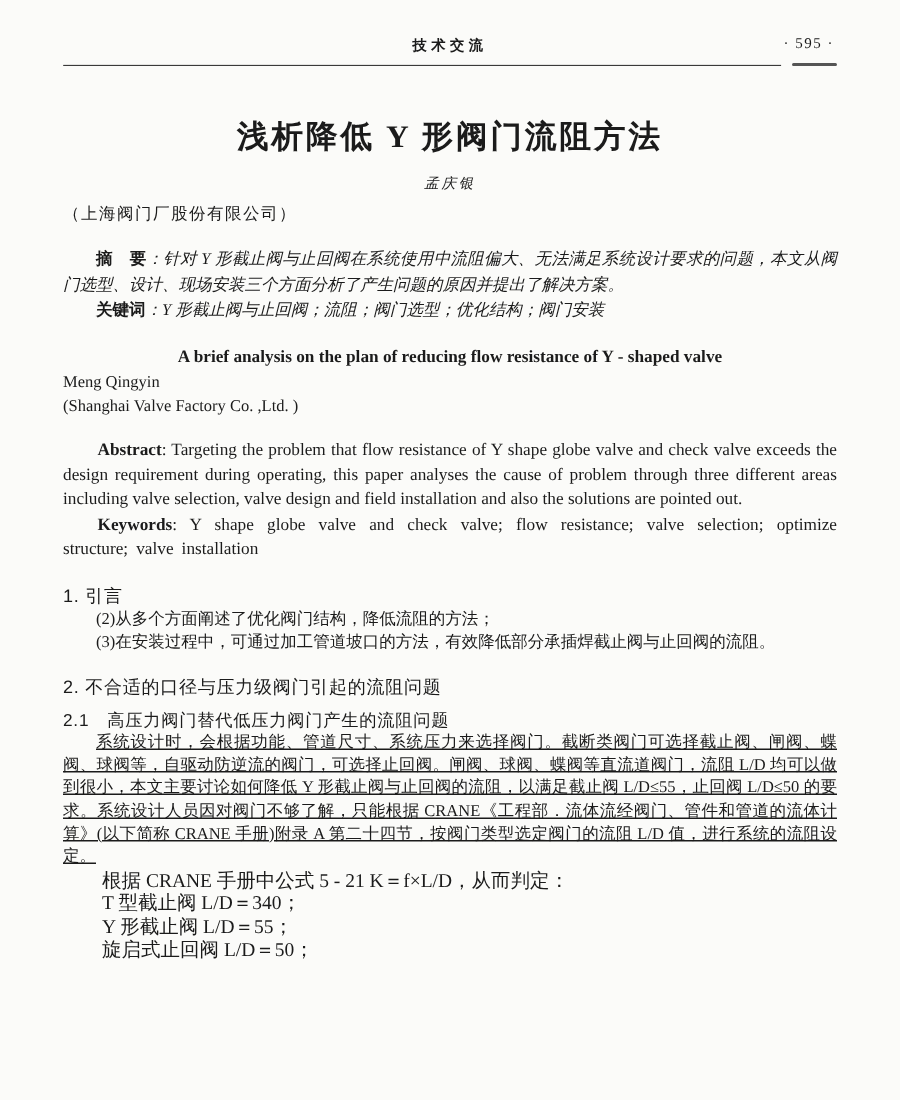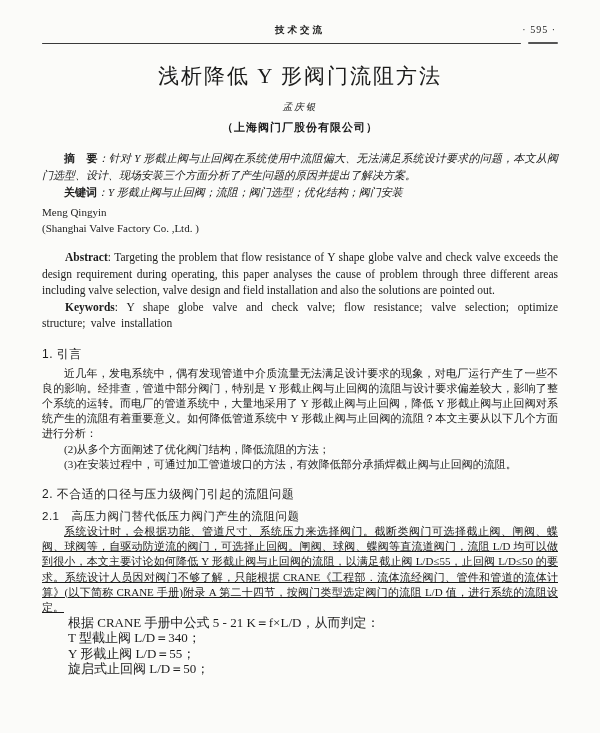--- a/index.html
+++ b/index.html
@@ -18,25 +18,25 @@
     font-weight: bold; letter-spacing: 3px; font-size: 9.5px;
     font-family: "Liberation Sans", "DejaVu Sans", sans-serif;
   }
   .page-no { position: absolute; right: 2px; top: 0; font-size: 10px; letter-spacing: 1px; }
   .rule-row { display: flex; align-items: center; gap: 7px; margin-top: 4px; }
   .rule-main { flex: 1; border-top: 1.6px solid #3a3a3a; }
   .rule-short { width: 30px; border-top: 2.4px solid #555; }
 
   
   .title-cn {
-    margin-top: 18px; text-align: center; font-weight: normal;
+    margin-top: 33px; text-align: center; font-weight: bold;
     font-size: 21px; letter-spacing: 2px;
   }
   .author-cn { margin-top: 11px; text-align: center; font-size: 9.5px; font-style: italic; letter-spacing: 2px; }
-  .affil-cn { margin-top: 6px; text-align: center; font-size: 11px; letter-spacing: 1px; font-weight: bold; }
+  .affil-cn { margin-top: 6px; text-align: left; font-size: 11px; letter-spacing: 1px; }
 
   
   .abs-cn { margin-top: 15px; font-size: 11px; line-height: 17px; text-align: justify; }
   .abs-cn p { text-indent: 2em; font-style: italic; }
   .abs-cn .lbl { font-style: normal; font-weight: bold; font-family: "Liberation Sans", "DejaVu Sans", sans-serif; font-size: 11px; }
 
   
   .title-en { margin-top: 16px; text-align: center; font-weight: bold; font-size: 11.5px; }
   .author-en { margin-top: 5px; text-align: left; font-size: 11px; }
   .affil-en { margin-top: 4px; text-align: left; font-size: 11px; }
@@ -72,30 +72,30 @@
 
   <div class="title-cn">浅析降低 Y 形阀门流阻方法</div>
   <div class="author-cn">孟庆银</div>
   <div class="affil-cn">（上海阀门厂股份有限公司）</div>
 
   <div class="abs-cn">
     <p><span class="lbl">摘　要</span><span>：针对 Y 形截止阀与止回阀在系统使用中流阻偏大、无法满足系统设计要求的问题，本文从阀门选型、设计、现场安装三个方面分析了产生问题的原因并提出了解决方案。</span></p>
     <p><span class="lbl">关键词</span><span>：Y 形截止阀与止回阀；流阻；阀门选型；优化结构；阀门安装</span></p>
   </div>
 
+  <div class="title-en">A brief analysis on the plan of reducing flow resistance of Y - shaped valve</div>
   <div class="author-en">Meng Qingyin</div>
   <div class="affil-en">(Shanghai Valve Factory Co. ,Ltd. )</div>
 
   <div class="abs-en">
     <p><span class="lbl">Abstract</span><span>: Targeting the problem that flow resistance of Y shape globe valve and check valve exceeds the design requirement during operating, this paper analyses the cause of problem through three different areas including valve selection, valve design and field installation and also the solutions are pointed out.</span></p>
     <p class="kw"><span class="lbl">Keywords</span><span>: Y shape globe valve and check valve; flow resistance; valve selection; optimize structure; valve installation</span></p>
   </div>
 
   <div class="sec-h">1. 引言</div>
-  <p class="body-p">近几年，发电系统中，偶有发现管道中介质流量无法满足设计要求的现象，对电厂运行产生了一些不良的影响。经排查，管道中部分阀门，特别是 Y 形截止阀与止回阀的流阻与设计要求偏差较大，影响了整个系统的运转。而电厂的管道系统中，大量地采用了 Y 形截止阀与止回阀，降低 Y 形截止阀与止回阀对系统产生的流阻有着重要意义。如何降低管道系统中 Y 形截止阀与止回阀的流阻？本文主要从以下几个方面进行分析：</p>
   <p class="list-p">(2)从多个方面阐述了优化阀门结构，降低流阻的方法；</p>
   <p class="list-p">(3)在安装过程中，可通过加工管道坡口的方法，有效降低部分承插焊截止阀与止回阀的流阻。</p>
 
   <div class="sec-h">2. 不合适的口径与压力级阀门引起的流阻问题</div>
   <div class="sec-h sub">2.1　高压力阀门替代低压力阀门产生的流阻问题</div>
   <p class="body-p tight">系统设计时，会根据功能、管道尺寸、系统压力来选择阀门。截断类阀门可选择截止阀、闸阀、蝶阀、球阀等，自驱动防逆流的阀门，可选择止回阀。闸阀、球阀、蝶阀等直流道阀门，流阻 L/D 均可以做到很小，本文主要讨论如何降低 Y 形截止阀与止回阀的流阻，以满足截止阀 L/D≤55，止回阀 L/D≤50 的要求。系统设计人员因对阀门不够了解，只能根据 CRANE《工程部．流体流经阀门、管件和管道的流体计算》(以下简称 CRANE 手册)附录 A 第二十四节，按阀门类型选定阀门的流阻 L/D 值，进行系统的流阻设定。</p>
   <p class="val-p">根据 CRANE 手册中公式 5 - 21 K＝f×L/D，从而判定：</p>
   <p class="val-p">T 型截止阀 L/D＝340；</p>
   <p class="val-p">Y 形截止阀 L/D＝55；</p>
   <p class="val-p">旋启式止回阀 L/D＝50；</p>

